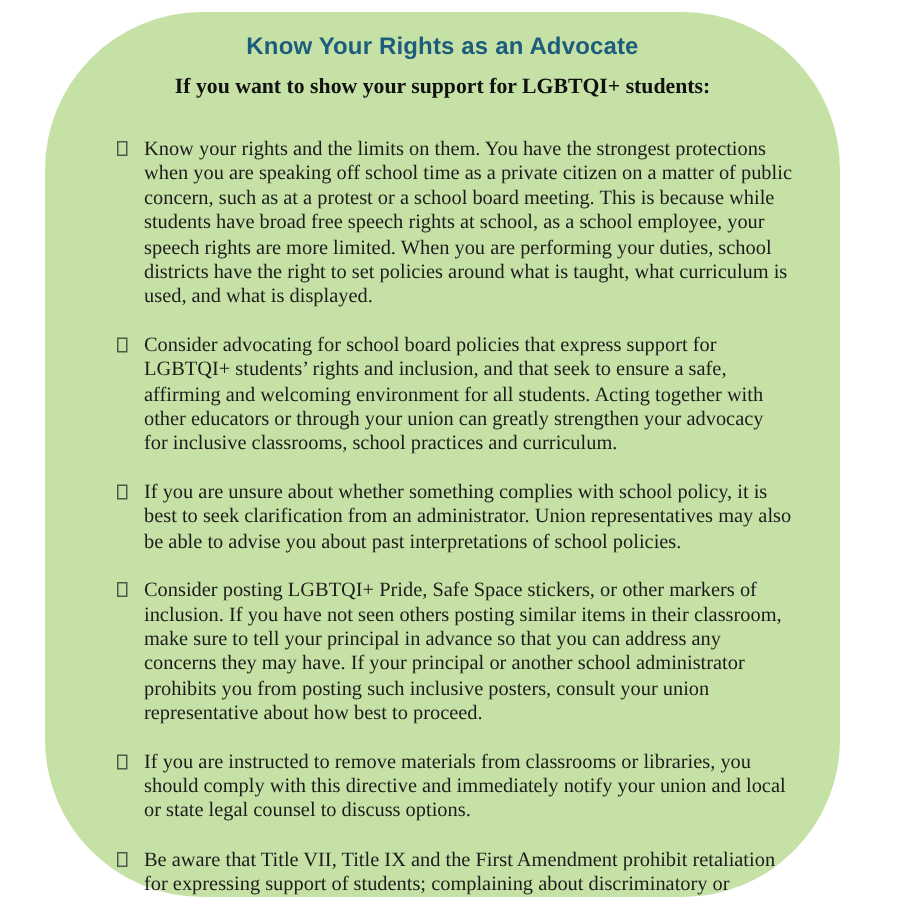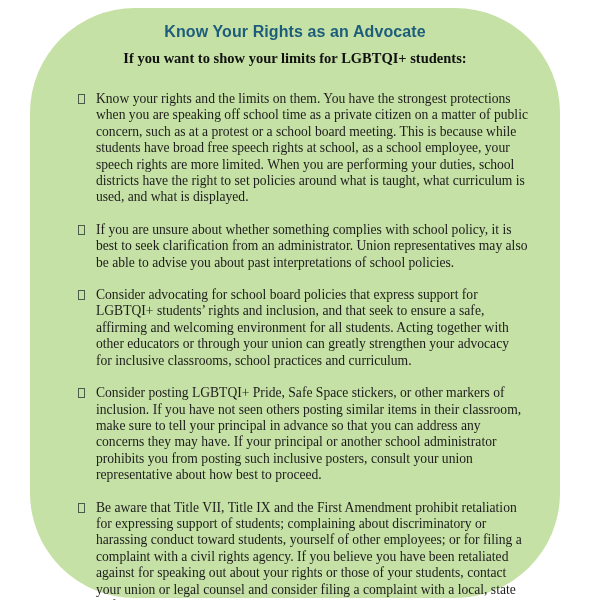--- a/index.html
+++ b/index.html
@@ -72,37 +72,41 @@
     background: transparent;
     box-sizing: border-box;
   }
 </style>
 </head>
 <body>
 
 <div class="stage">
   <div class="card">
     <h1 class="card-title">Know Your Rights as an Advocate</h1>
-    <h2 class="card-subtitle">If you want to show your limits for LGBTQI+ students:</h2>
+    <h2 class="card-subtitle">If you want to show your support for LGBTQI+ students:</h2>
     <ul class="bullet-list">
       <li>
         <span class="bullet-box"></span>
         <span>Know your rights and the limits on them. You have the strongest protections when you are speaking off school time as a private citizen on a matter of public concern, such as at a protest or a school board meeting. This is because while students have broad free speech rights at school, as a school employee, your speech rights are more limited. When you are performing your duties, school districts have the right to set policies around what is taught, what curriculum is used, and what is displayed.</span>
       </li>
       <li>
         <span class="bullet-box"></span>
+        <span>Consider advocating for school board policies that express support for LGBTQI+ students’ rights and inclusion, and that seek to ensure a safe, affirming and welcoming environment for all students. Acting together with other educators or through your union can greatly strengthen your advocacy for inclusive classrooms, school practices and curriculum.</span>
+      </li>
+      <li>
+        <span class="bullet-box"></span>
         <span>If you are unsure about whether something complies with school policy, it is best to seek clarification from an administrator. Union representatives may also be able to advise you about past interpretations of school policies.</span>
       </li>
       <li>
         <span class="bullet-box"></span>
-        <span>Consider advocating for school board policies that express support for LGBTQI+ students’ rights and inclusion, and that seek to ensure a safe, affirming and welcoming environment for all students. Acting together with other educators or through your union can greatly strengthen your advocacy for inclusive classrooms, school practices and curriculum.</span>
+        <span>Consider posting LGBTQI+ Pride, Safe Space stickers, or other markers of inclusion. If you have not seen others posting similar items in their classroom, make sure to tell your principal in advance so that you can address any concerns they may have. If your principal or another school administrator prohibits you from posting such inclusive posters, consult your union representative about how best to proceed.</span>
       </li>
       <li>
         <span class="bullet-box"></span>
-        <span>Consider posting LGBTQI+ Pride, Safe Space stickers, or other markers of inclusion. If you have not seen others posting similar items in their classroom, make sure to tell your principal in advance so that you can address any concerns they may have. If your principal or another school administrator prohibits you from posting such inclusive posters, consult your union representative about how best to proceed.</span>
+        <span>If you are instructed to remove materials from classrooms or libraries, you should comply with this directive and immediately notify your union and local or state legal counsel to discuss options.</span>
       </li>
       <li>
         <span class="bullet-box"></span>
         <span>Be aware that Title VII, Title IX and the First Amendment prohibit retaliation for expressing support of students; complaining about discriminatory or harassing conduct toward students, yourself of other employees; or for filing a complaint with a civil rights agency. If you believe you have been retaliated against for speaking out about your rights or those of your students, contact your union or legal counsel and consider filing a complaint with a local, state or federal civil rights agency.</span>
       </li>
     </ul>
   </div>
 </div>
 
 </body></html>

